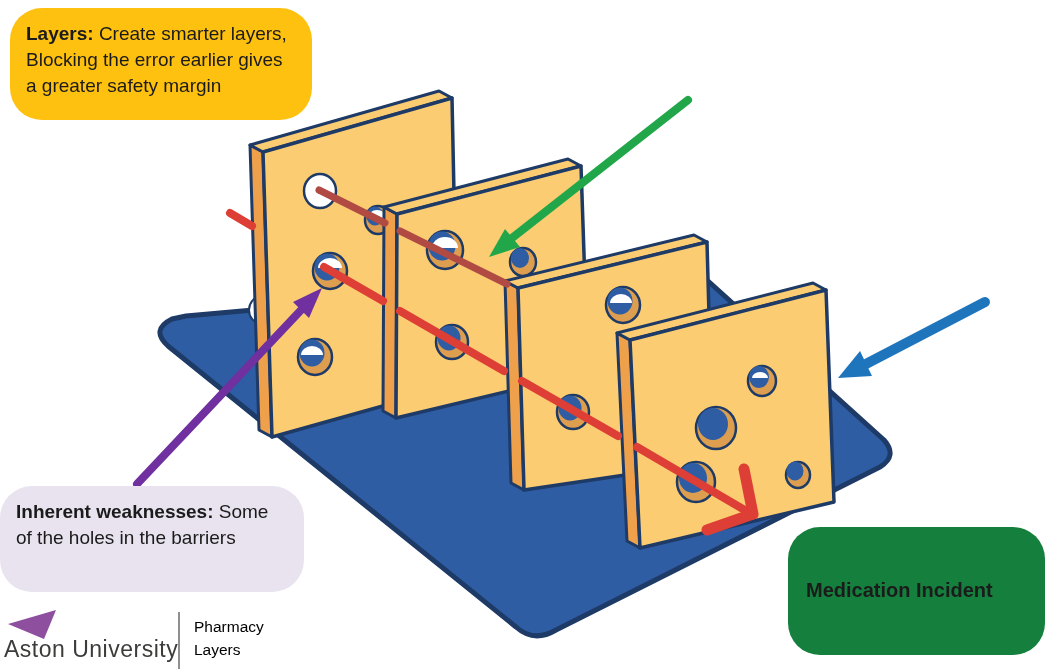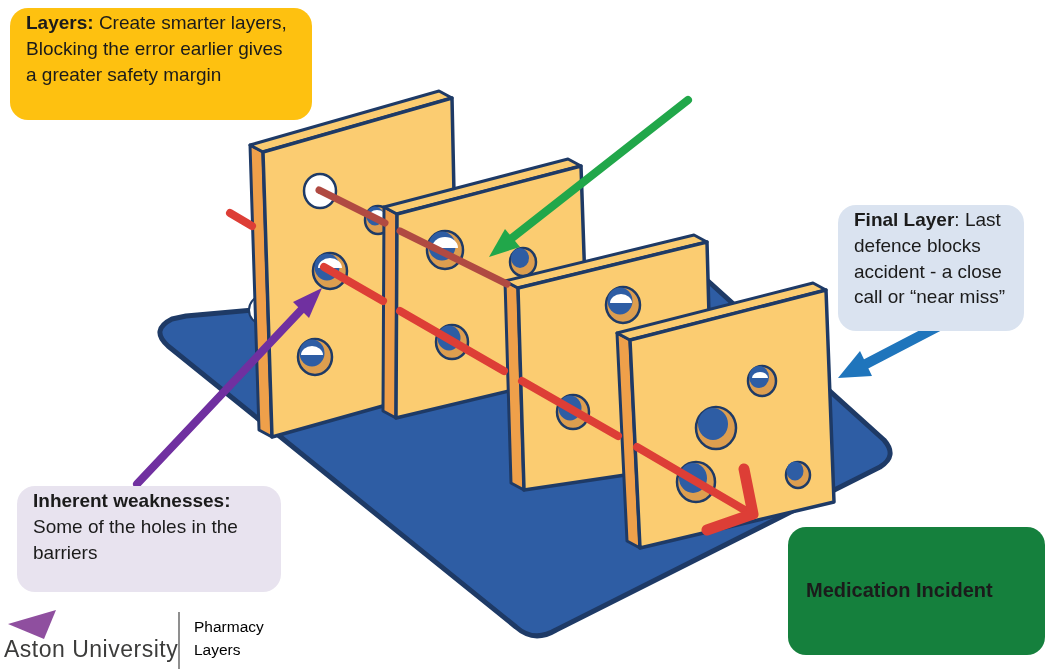--- a/index.html
+++ b/index.html
@@ -1,19 +1,19 @@
 <!DOCTYPE html>
 <html><head>
 <meta charset="utf-8">
 <style>
   html,body{margin:0;padding:0;background:#ffffff;}
   #stage{position:relative;width:1058px;height:672px;background:#ffffff;overflow:hidden;
          font-family:"Liberation Sans",sans-serif;color:#1b1b1b;}
   #art{position:absolute;left:0;top:0;width:1058px;height:672px;}
-  .callout{position:absolute;border-radius:18px;padding:2px 16px;font-size:19px;line-height:1.36;
+  .callout{position:absolute;border-radius:32px;padding:13px 16px;font-size:19px;line-height:1.36;
            box-sizing:border-box;}
   .callout b{font-weight:bold;}
   .incident{display:flex;align-items:center;font-weight:bold;font-size:20px;}
   #logo-university{position:absolute;left:4px;top:636px;font-size:23px;color:#3c3c3b;letter-spacing:0.5px;}
   #logo-divider{position:absolute;left:178px;top:612px;width:2px;height:57px;background:#8f8f8f;}
   #logo-school{position:absolute;left:194px;top:615px;font-size:15.5px;line-height:1.5;color:#000000;}
   #logo-mark{position:absolute;left:6px;top:609px;}
 </style>
 </head>
 <body>
@@ -134,25 +134,22 @@
       <line x1="985" y1="302" x2="864" y2="365" stroke-width="10" stroke-linecap="round" stroke="#1F75BC"></line>
       <polygon points="838,378 860,351 872,376" fill="#1F75BC"></polygon>
     </g>
   </svg>
 
   <div class="callout" style="left: 10px; top: 8px; width: 302px; height: 112px; background-color: rgb(254, 193, 16);">
     <b>Layers:</b><span> Create smarter layers, Blocking the error earlier gives a greater safety margin</span>
   </div>
 
 
-  <div class="callout" style="left: 838px; top: 205px; width: 186px; height: 126px; background-color: rgb(218, 227, 240);">
-    <b>Final Layer</b><span>: Last defence blocks accident - a close call or “near miss”</span>
-  </div>
 
-  <div class="callout" style="left: 17px; top: 486px; width: 264px; height: 106px; background-color: rgb(232, 227, 239);">
+  <div class="callout" style="left: 0; top: 486px; width: 304px; height: 106px; background-color: rgb(232, 227, 239);">
     <b>Inherent weaknesses:</b><span> Some of the holes in the barriers</span>
   </div>
 
   <div class="callout incident" style="left: 788px; top: 527px; width: 257px; height: 128px; padding-left: 18px; background-color: #15803d;">
     <span>Medication Incident</span>
   </div>
 
   <svg id="logo-mark" width="52" height="32" viewBox="0 0 52 32">
     <polygon points="2,15 50,1 38,30" fill="#8F4F9F"></polygon>
   </svg>

